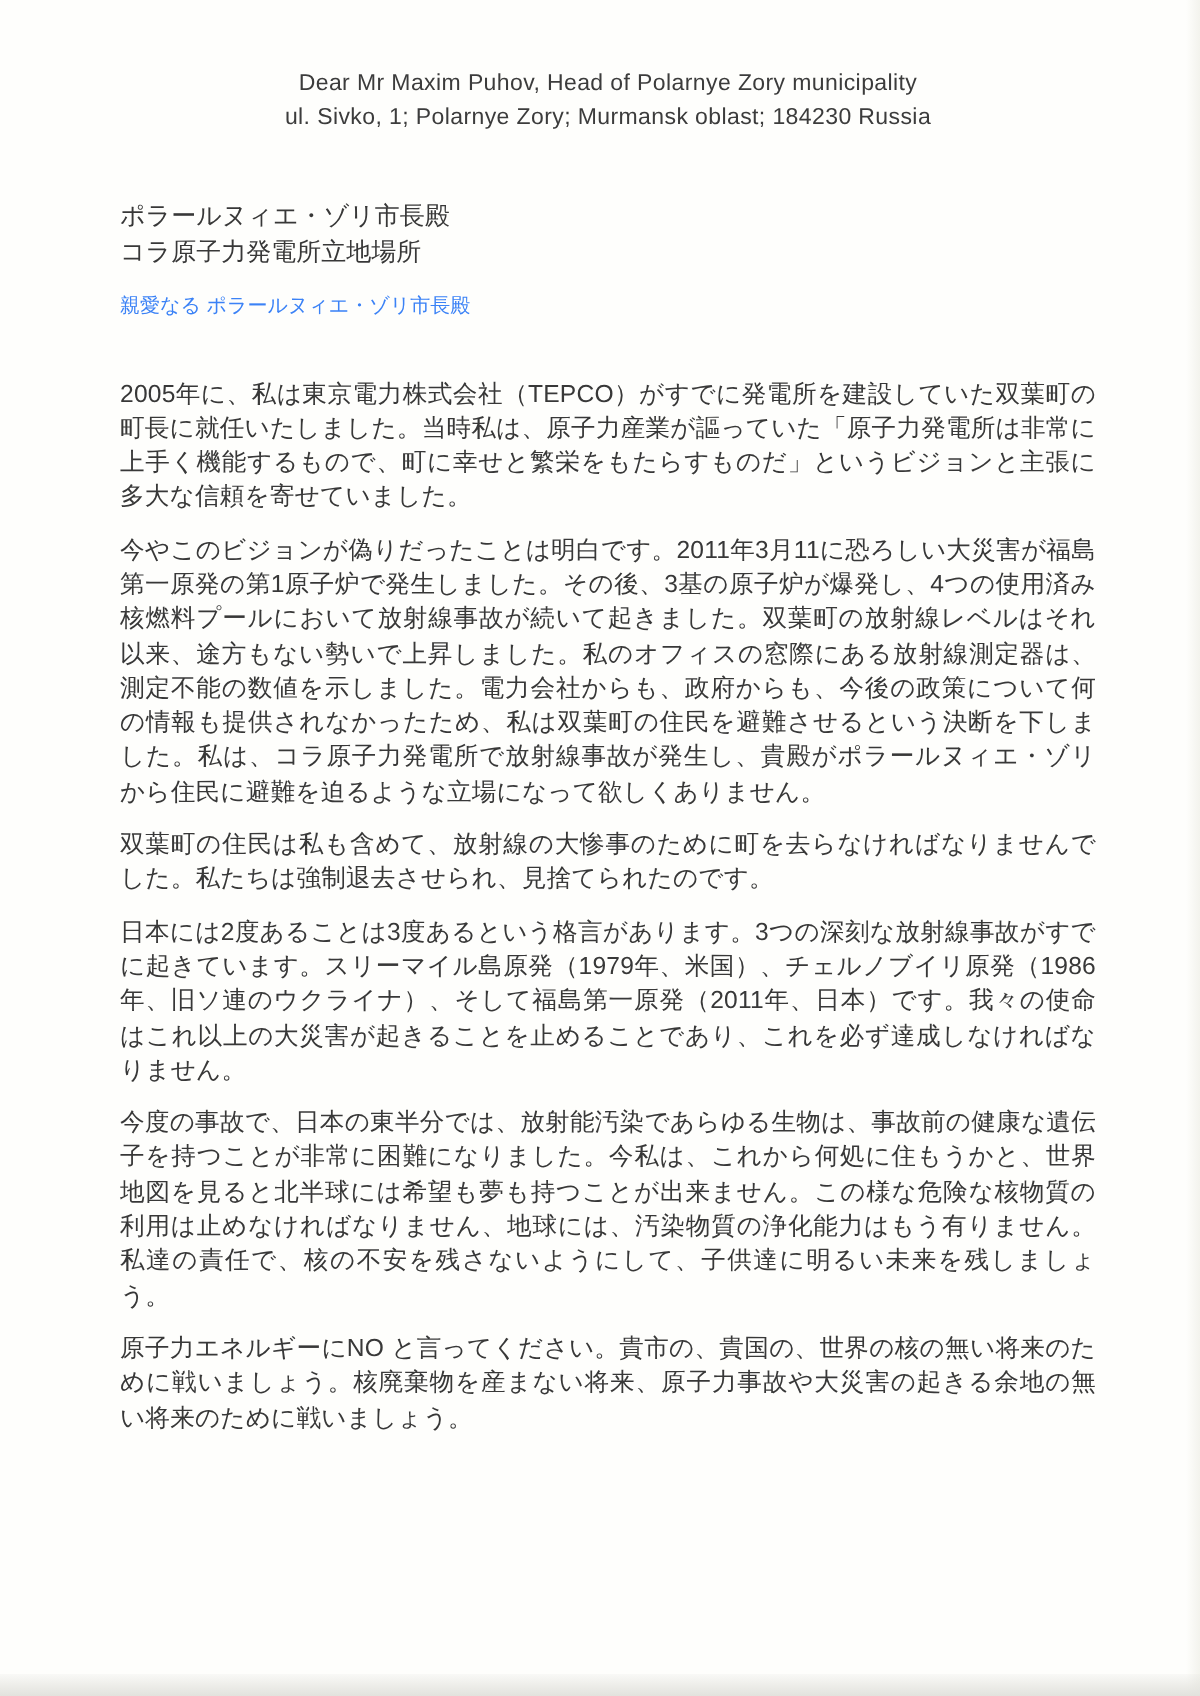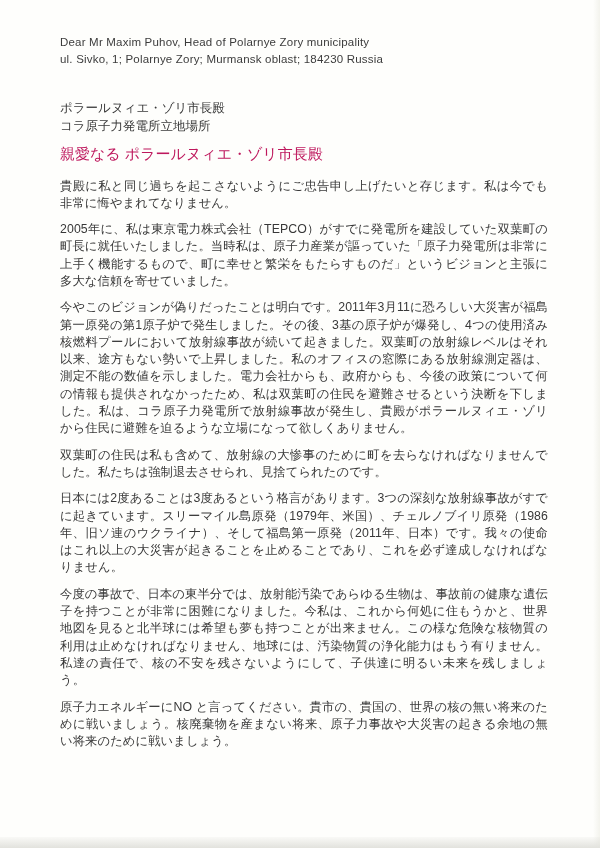--- a/index.html
+++ b/index.html
@@ -24,33 +24,33 @@
     left: 60px;
     width: 488px;
   }
   .addr-en {
     font-size: 11.5px;
     line-height: 17px;
     letter-spacing: 0.2px;
     margin-bottom: 13px;
     color: #3c3c3c;
   }
-  .addr-en div { margin: 0; }
+  .addr-en div { margin: 0; text-align: center; }
   .recipient-jp {
     font-size: 12.5px;
     line-height: 17.5px;
     margin-bottom: 10px;
     color: #383838;
     margin-top: 32px;
   }
   .salutation {
-    font-size: 15px;
+    font-size: 10px;
     line-height: 17.5px;
-    margin-bottom: 15px;
-    color: #be185d;
+    margin-bottom: 26px;
+    color: #3b82f6;
   }
   .body-paragraphs p {
     font-size: 12.3px;
     line-height: 17.3px;
     margin: 0 0 9px 0;
     text-align: justify;
     color: #383838;
     letter-spacing: 0.1px;
   }
   .scan-edge-bottom {
@@ -82,21 +82,20 @@
     </div>
 
     <div class="recipient-jp">
       <div>ポラールヌィエ・ゾリ市長殿</div>
       <div>コラ原子力発電所立地場所</div>
     </div>
 
     <div class="salutation">親愛なる ポラールヌィエ・ゾリ市長殿</div>
 
     <div class="body-paragraphs">
-      <p>貴殿に私と同じ過ちを起こさないようにご忠告申し上げたいと存じます。私は今でも非常に悔やまれてなりません。</p>
       <p>2005年に、私は東京電力株式会社（TEPCO）がすでに発電所を建設していた双葉町の町長に就任いたしました。当時私は、原子力産業が謳っていた「原子力発電所は非常に上手く機能するもので、町に幸せと繁栄をもたらすものだ」というビジョンと主張に多大な信頼を寄せていました。</p>
       <p>今やこのビジョンが偽りだったことは明白です。2011年3月11に恐ろしい大災害が福島第一原発の第1原子炉で発生しました。その後、3基の原子炉が爆発し、4つの使用済み核燃料プールにおいて放射線事故が続いて起きました。双葉町の放射線レベルはそれ以来、途方もない勢いで上昇しました。私のオフィスの窓際にある放射線測定器は、測定不能の数値を示しました。電力会社からも、政府からも、今後の政策について何の情報も提供されなかったため、私は双葉町の住民を避難させるという決断を下しました。私は、コラ原子力発電所で放射線事故が発生し、貴殿がポラールヌィエ・ゾリから住民に避難を迫るような立場になって欲しくありません。</p>
       <p>双葉町の住民は私も含めて、放射線の大惨事のために町を去らなければなりませんでした。私たちは強制退去させられ、見捨てられたのです。</p>
       <p>日本には2度あることは3度あるという格言があります。3つの深刻な放射線事故がすでに起きています。スリーマイル島原発（1979年、米国）、チェルノブイリ原発（1986年、旧ソ連のウクライナ）、そして福島第一原発（2011年、日本）です。我々の使命はこれ以上の大災害が起きることを止めることであり、これを必ず達成しなければなりません。</p>
       <p>今度の事故で、日本の東半分では、放射能汚染であらゆる生物は、事故前の健康な遺伝子を持つことが非常に困難になりました。今私は、これから何処に住もうかと、世界地図を見ると北半球には希望も夢も持つことが出来ません。この様な危険な核物質の利用は止めなければなりません、地球には、汚染物質の浄化能力はもう有りません。私達の責任で、核の不安を残さないようにして、子供達に明るい未来を残しましょう。</p>
       <p>原子力エネルギーにNO と言ってください。貴市の、貴国の、世界の核の無い将来のために戦いましょう。核廃棄物を産まない将来、原子力事故や大災害の起きる余地の無い将来のために戦いましょう。</p>
     </div>
 
   </div>
 

